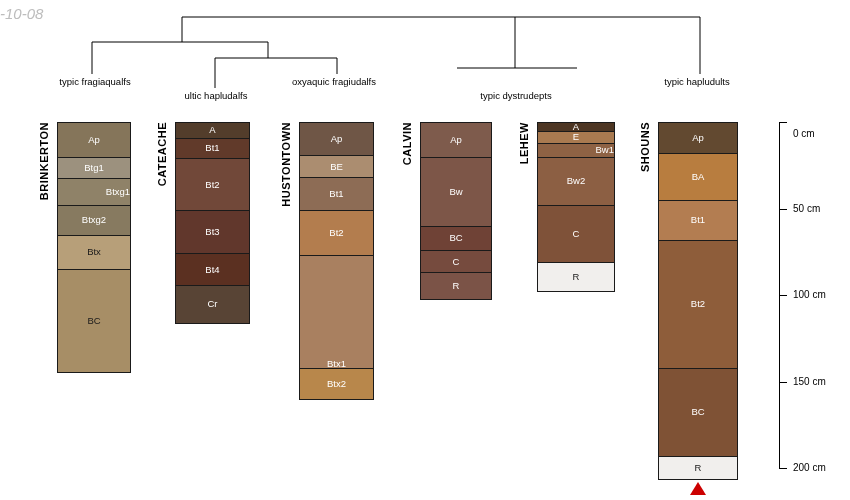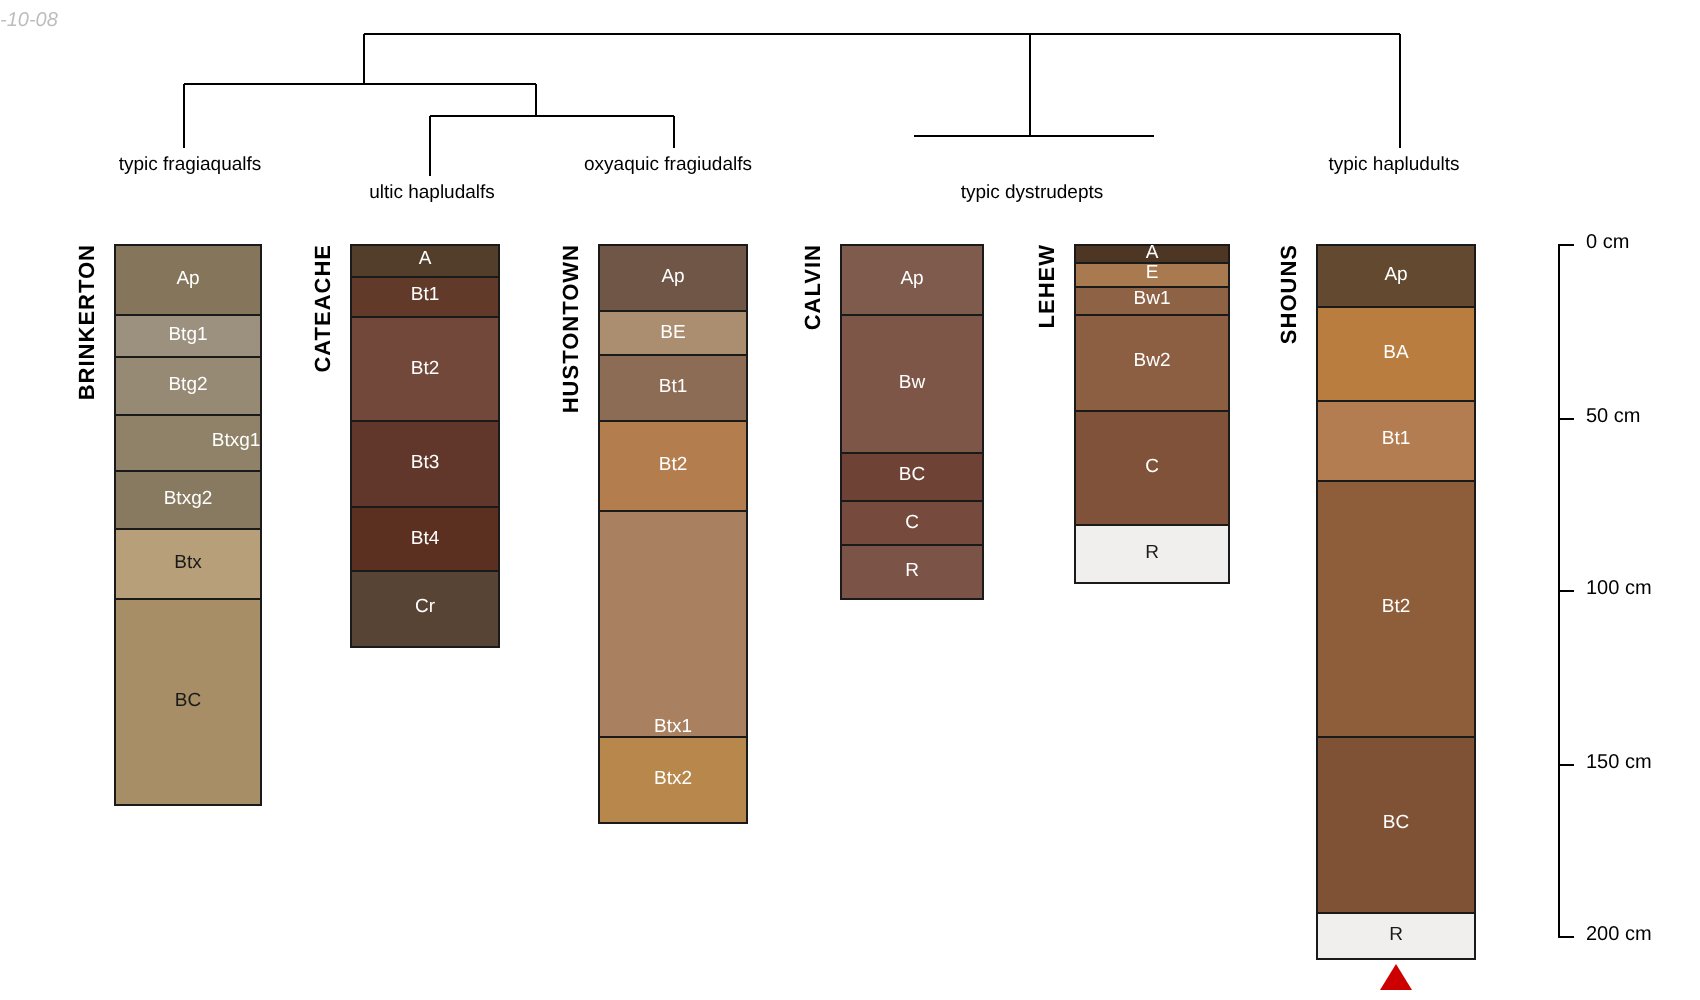--- a/index.html
+++ b/index.html
@@ -1,21 +1,21 @@
 <!DOCTYPE html>
 <html><head>
 <meta charset="utf-8">
 <style>
   * { margin:0; padding:0; box-sizing:border-box; }
   html,body { width:850px; height:500px; background:#ffffff; overflow:hidden;
               font-family:"Liberation Sans", sans-serif; }
   #canvas { position:absolute; top:0; left:0; width:850px; height:500px; background:#fff; }
 
   #watermark { position:absolute; top:5px; left:0px; font-style:italic;
-               font-size:10px; color:#bdbdbd; }
+               font-size:15px; color:#bdbdbd; }
 
   #tree { position:absolute; top:0; left:0; }
   .tree-label { font-size:9.5px; fill:#000; }
 
   .pcol { position:absolute; border:1px solid #1a1a1a; background:#fff; }
   .horizon { width:100%; display:flex; align-items:center; justify-content:center;
              border-bottom:1px solid #1a1a1a; font-size:9.5px; line-height:8px;
              overflow:visible; }
   .horizon:last-child { border-bottom:none; }
 
@@ -54,23 +54,20 @@
     </svg>
   <div id="profiles">
       <div class="pname" style="left: 38px; top: 122px;">BRINKERTON</div>
       <div class="pcol" style="left: 57px; top: 122px; width: 74px;">
         <div class="horizon" style="height: 34.6px; background: rgb(133, 117, 90); color: rgb(255, 255, 255);">
           <span>Ap</span>
         </div>
         <div class="horizon" style="height: 21px; background: rgb(156, 145, 126); color: rgb(255, 255, 255);">
           <span>Btg1</span>
         </div>
-        <div class="horizon" style="height: 29.41px; background: rgb(150, 138, 116); color: rgb(255, 255, 255);">
-          <span>Btg2</span>
-        </div>
         <div class="horizon" style="height: 27.68px; background: rgb(143, 130, 104); color: rgb(255, 255, 255); padding-left: 48px;">
           <span>Btxg1</span>
         </div>
         <div class="horizon" style="height: 29.41px; background: rgb(135, 122, 96); color: rgb(255, 255, 255);">
           <span>Btxg2</span>
         </div>
         <div class="horizon" style="height: 34.6px; background: rgb(183, 159, 121); color: rgb(26, 26, 26);">
           <span>Btx</span>
         </div>
         <div class="horizon" style="height: 102.07px; background: rgb(167, 142, 102); color: rgb(26, 26, 26);">
@@ -108,21 +105,21 @@
         </div>
         <div class="horizon" style="height: 32.87px; background: rgb(141, 108, 85); color: rgb(255, 255, 255);">
           <span>Bt1</span>
         </div>
         <div class="horizon" style="height: 44.98px; background: rgb(179, 125, 78); color: rgb(255, 255, 255);">
           <span>Bt2</span>
         </div>
         <div class="horizon" style="height: 112.45px; background: rgb(169, 128, 96); color: rgb(255, 255, 255); align-items: flex-end;">
           <span>Btx1</span>
         </div>
-        <div class="horizon" style="height: 42px; background: rgb(184, 135, 75); color: rgb(255, 255, 255);">
+        <div class="horizon" style="height: 30px; background: rgb(184, 135, 75); color: rgb(255, 255, 255);">
           <span>Btx2</span>
         </div>
       </div>
       <div class="pname" style="left: 401px; top: 122px;">CALVIN</div>
       <div class="pcol" style="left: 420px; top: 122px; width: 72px;">
         <div class="horizon" style="height: 34.6px; background: rgb(126, 91, 76); color: rgb(255, 255, 255);">
           <span>Ap</span>
         </div>
         <div class="horizon" style="height: 69.2px; background: rgb(125, 86, 72); color: rgb(255, 255, 255);">
           <span>Bw</span>
@@ -138,21 +135,21 @@
         </div>
       </div>
       <div class="pname" style="left: 518px; top: 122px;">LEHEW</div>
       <div class="pcol" style="left: 537px; top: 122px; width: 78px;">
         <div class="horizon" style="height: 8.65px; background: rgb(77, 54, 35); color: rgb(255, 255, 255);">
           <span>A</span>
         </div>
         <div class="horizon" style="height: 12.11px; background: rgb(169, 122, 80); color: rgb(255, 255, 255);">
           <span>E</span>
         </div>
-        <div class="horizon" style="height: 13.84px; background: rgb(142, 98, 68); color: rgb(255, 255, 255);">
+        <div class="horizon" style="height: 13.84px; background: rgb(142, 98, 68); color: rgb(255, 255, 255); justify-content: flex-end;">
           <span>Bw1</span>
         </div>
         <div class="horizon" style="height: 48.44px; background: rgb(140, 95, 67); color: rgb(255, 255, 255);">
           <span>Bw2</span>
         </div>
         <div class="horizon" style="height: 57.09px; background: rgb(127, 82, 57); color: rgb(255, 255, 255);">
           <span>C</span>
         </div>
         <div class="horizon" style="height: 27.68px; background: rgb(241, 239, 237); color: rgb(26, 26, 26);">
           <span>R</span>
@@ -176,21 +173,21 @@
           <span>BC</span>
         </div>
         <div class="horizon" style="height: 22.49px; background: rgb(241, 239, 237); color: rgb(26, 26, 26);">
           <span>R</span>
         </div>
       </div>
     </div>
   <div id="axis">
       <div class="axis-line" style="left: 779px; top: 122px; height: 346px;"></div>
       <div class="axis-tick" style="left: 779px; top: 122px; width: 8px;"></div>
-      <div class="axis-label" style="left: 793px; top: 116px;">0 cm</div>
+      <div class="axis-label" style="left: 793px; top: 128px;">0 cm</div>
       <div class="axis-tick" style="left: 779px; top: 208.5px; width: 8px;"></div>
       <div class="axis-label" style="left: 793px; top: 202.5px;">50 cm</div>
       <div class="axis-tick" style="left: 779px; top: 295px; width: 8px;"></div>
       <div class="axis-label" style="left: 793px; top: 289px;">100 cm</div>
       <div class="axis-tick" style="left: 779px; top: 381.5px; width: 8px;"></div>
       <div class="axis-label" style="left: 793px; top: 375.5px;">150 cm</div>
       <div class="axis-tick" style="left: 779px; top: 468px; width: 8px;"></div>
       <div class="axis-label" style="left: 793px; top: 462px;">200 cm</div>
     </div>
   <div id="marker" class="marker" style="left: 690px; top: 482px; border-left: 8px solid transparent; border-right: 8px solid transparent; border-bottom: 13px solid rgb(204, 0, 0);"></div>

